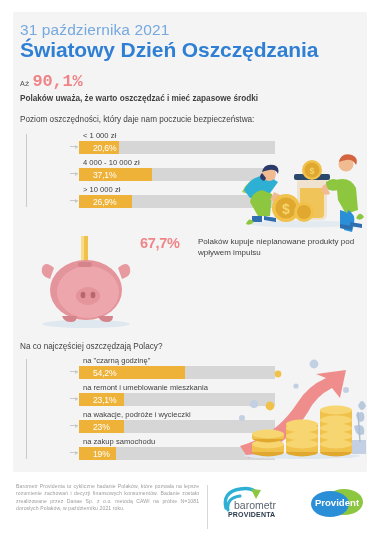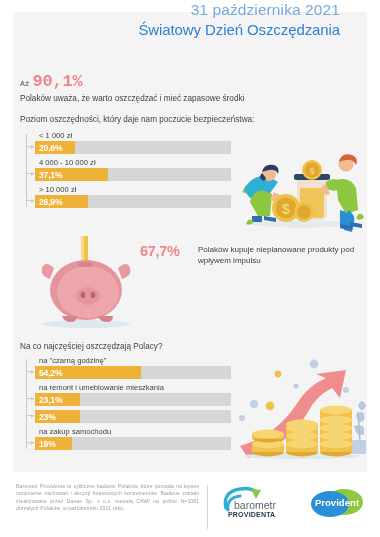--- a/index.html
+++ b/index.html
@@ -21,33 +21,32 @@
     width: 354px;
     height: 460px;
     background: #f4f4f4;
     border-radius: 2px;
   }
 
   
   .hdr {
     position: absolute;
     left: 20px;
-    top: 0;
+    top: 20px;
     width: 320px;
-    text-align: right;
   }
   .hdr-date {
     font-size: 15.5px;
     color: #76a9e0;
     letter-spacing: .1px;
     line-height: 19px;
   }
   .hdr-title {
-    font-size: 15px;
-    font-weight: normal;
+    font-size: 21px;
+    font-weight: bold;
     color: #2f7fd4;
     line-height: 21px;
     letter-spacing: -.1px;
   }
 
   .lede {
     position: absolute;
     left: 20px;
     top: 72px;
     width: 330px;
@@ -66,20 +65,21 @@
     font-size: 17px;
     font-weight: bold;
     color: #ef8588;
     letter-spacing: -.2px;
   }
   .lede-sub {
     font-size: 8.2px;
     color: #3f3f3f;
     margin-top: 2px;
     line-height: 11px;
+    font-weight: bold;
   }
 
   
   .q {
     position: absolute;
     font-size: 8.2px;
     color: #3f3f3f;
     line-height: 11px;
   }
   #q1 { left: 20px; top: 114px; }
@@ -99,20 +99,21 @@
     bottom: 5px;
     width: 1px;
     background: #c9c9c9;
   }
   .barset {
     margin-left: 9px;
   }
   .bargroup {
     position: relative;
     margin-bottom: 4px;
+    margin-left: 44px;
   }
   .barlabel {
     font-size: 7.6px;
     color: #3f3f3f;
     line-height: 10px;
     padding-left: 4px;
     white-space: nowrap;
   }
   .bartrack {
     position: relative;
@@ -125,22 +126,22 @@
     left: 0;
     top: 0;
     height: 13px;
     background: #eeb238;
     display: flex;
     align-items: center;
   }
   .barval {
     color: #ffffff;
     font-size: 8.6px;
-    font-weight: bold;
-    padding-left: 4px;
+    font-weight: normal;
+    padding-left: 14px;
     letter-spacing: -.2px;
     white-space: nowrap;
   }
   .tick {
     position: absolute;
     left: -9px;
     top: 5px;
     width: 8px;
     height: 1px;
     background: #c9c9c9;
@@ -175,21 +176,21 @@
     left: 32px;
     top: 232px;
     width: 110px;
     height: 100px;
   }
 
   
   .pigstats {
     position: absolute;
     left: 140px;
-    top: 244px;
+    top: 236px;
     width: 215px;
   }
   .pigrow {
     display: flex;
     align-items: flex-start;
     margin-bottom: 12px;
   }
   .pigpct {
     width: 58px;
     font-size: 14.5px;
@@ -372,20 +373,21 @@
     <div class="bargroup">
       <div class="barlabel">na remont i umeblowanie mieszkania</div>
       <div class="bartrack">
         <div class="tick"></div>
         <div class="barfill" style="width:23.1%">
           <span class="barval">23,1%</span>
         </div>
       </div>
     </div>
     <div class="bargroup">
+      <div class="barlabel">na wakacje, podróże i wycieczki</div>
       <div class="bartrack">
         <div class="tick"></div>
         <div class="barfill" style="width:23%">
           <span class="barval">23%</span>
         </div>
       </div>
     </div>
     <div class="bargroup">
       <div class="barlabel">na zakup samochodu</div>
       <div class="bartrack">

